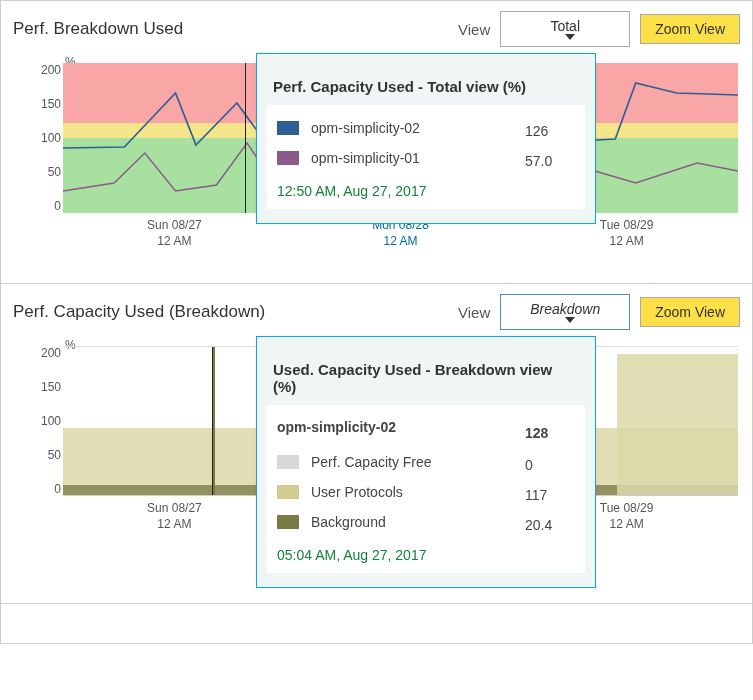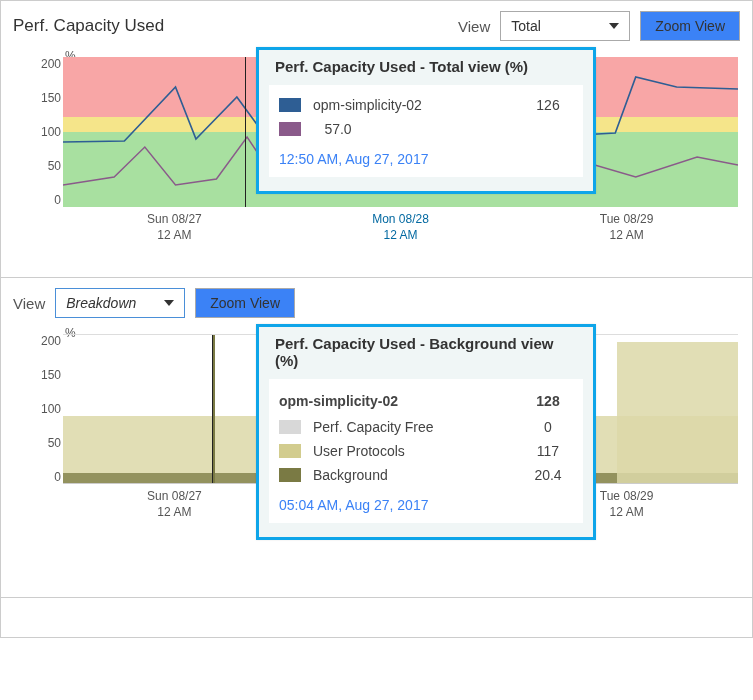--- a/index.html
+++ b/index.html
@@ -36,32 +36,33 @@
     align-items: center;
     justify-content: space-between;
     border: 1px solid #aaa;
     padding: 6px 10px;
     min-width: 130px;
     font-size: 14px;
     color: #333;
     background: #fff;
     cursor: pointer;
     margin-right: 10px;
+    flex-direction: column;
   }
   .select.active { border: 1.5px solid #4a8fd8; font-style: italic; }
   .caret {
     width: 0; height: 0;
     border-left: 5px solid transparent;
     border-right: 5px solid transparent;
     border-top: 6px solid #333;
     margin-left: 10px;
   }
   .btn {
     border: 1px solid #aaa;
-    background: #3b82f6;
+    background: #fde047;
     padding: 6px 14px;
     font-size: 14px;
     color: #333;
     cursor: pointer;
   }
   .chart-wrap {
     position: relative;
     padding: 4px 12px 10px 12px;
     height: 230px;
   }
@@ -118,60 +119,60 @@
   .area-dark  { position:absolute; left:0; right:0; background:#8b8a54; opacity:.9; }
 
   .cursor-line {
     position:absolute; top:0; bottom:0; width:1px; background:#222;
   }
 
   
   .tooltip {
     position:absolute;
     background:#f0f6f6;
-    border:3px solid #0ea5e9;
-    padding: 8px 16px 14px 16px;
+    border:1px solid #0ea5e9;
+    padding: 24px 16px 14px 16px;
     font-size:14px;
     color:#444;
     box-shadow: 0 0 2px rgba(0,0,0,.1);
     z-index: 5;
   }
   .tooltip h4 {
     font-size:15px;
     font-weight:600;
     color:#333;
     margin-bottom:10px;
   }
   .tt-body { background:#fff; padding:8px 10px 10px 10px; margin: 0 -6px; }
   .tt-row {
     display:flex; align-items:center; padding:4px 0;
   }
   .swatch {
     width:22px; height:14px; margin-right:12px; flex-shrink:0;
   }
   .tt-label { flex:1; }
-  .tt-val { width:50px; text-align:center; }
-  .tt-time { margin-top:10px; color:#3b82f6; }
+  .tt-val { width:50px; text-align:left;margin-top:6px; }
+  .tt-time { margin-top:10px; color:#15803d; }
   .tt-series { font-weight:700; display:flex; padding:6px 0; }
   .tt-series .tt-label { font-weight:700; }
   .tt-series .tt-val   { font-weight:700; }
 
   .spacer-row {
     border:1px solid #ccc;
     border-top:none;
     height:40px;
     background:#fff;
   }
 </style>
 </head>
 <body>
 
 <div class="panel">
   <div class="panel-header">
-    <div class="panel-title">Perf. Capacity Used</div>
+    <div class="panel-title">Perf. Breakdown Used</div>
     <span class="view-label">View</span>
     <div class="select">
       <span>Total</span>
       <span class="caret"></span>
     </div>
     <button class="btn">Zoom View</button>
   </div>
 
   <div class="chart-wrap">
     <div class="y-axis">
@@ -213,30 +214,32 @@
     <div class="tooltip" style="left:255px; top:0px; width:340px;">
       <h4>Perf. Capacity Used - Total view (%)</h4>
       <div class="tt-body">
         <div class="tt-row">
           <span class="swatch" style="background:#2e5e94"></span>
           <span class="tt-label">opm-simplicity-02</span>
           <span class="tt-val">126</span>
         </div>
         <div class="tt-row">
           <span class="swatch" style="background:#8a5a8a"></span>
+          <span class="tt-label">opm-simplicity-01</span>
           <span class="tt-val">57.0</span>
         </div>
         <div class="tt-time">12:50 AM, Aug 27, 2017</div>
       </div>
     </div>
   </div>
 </div>
 
 <div class="panel" style="border-top:none; min-height:320px;">
   <div class="panel-header">
+    <div class="panel-title">Perf. Capacity Used (Breakdown)</div>
     <span class="view-label">View</span>
     <div class="select active">
       <span>Breakdown</span>
       <span class="caret"></span>
     </div>
     <button class="btn">Zoom View</button>
   </div>
 
   <div class="chart-wrap" style="height:230px;">
     <div class="y-axis">
@@ -267,21 +270,21 @@
         <div>Mon 08/28</div>
         <div>12 AM</div>
       </div>
       <div class="x-tick">
         <div>Tue 08/29</div>
         <div>12 AM</div>
       </div>
     </div>
 
     <div class="tooltip" style="left:255px; top:0px; width:340px;">
-      <h4>Perf. Capacity Used - Background view (%)</h4>
+      <h4>Used. Capacity Used - Breakdown view (%)</h4>
       <div class="tt-body">
         <div class="tt-series">
           <span class="tt-label">opm-simplicity-02</span>
           <span class="tt-val">128</span>
         </div>
         <div class="tt-row">
           <span class="swatch" style="background:#d8d8d8"></span>
           <span class="tt-label">Perf. Capacity Free</span>
           <span class="tt-val">0</span>
         </div>

